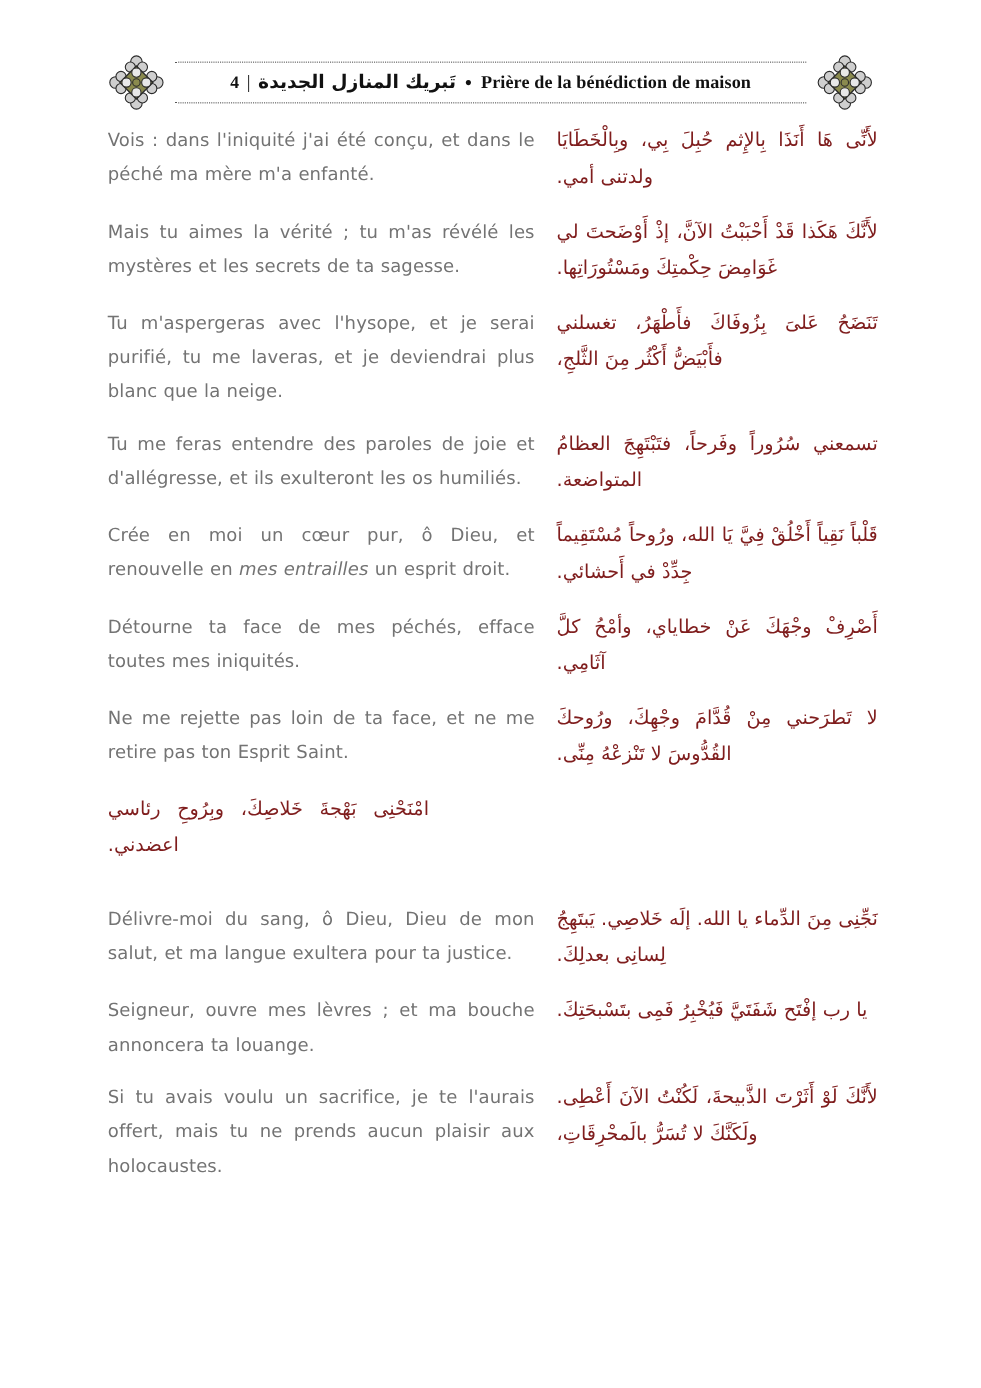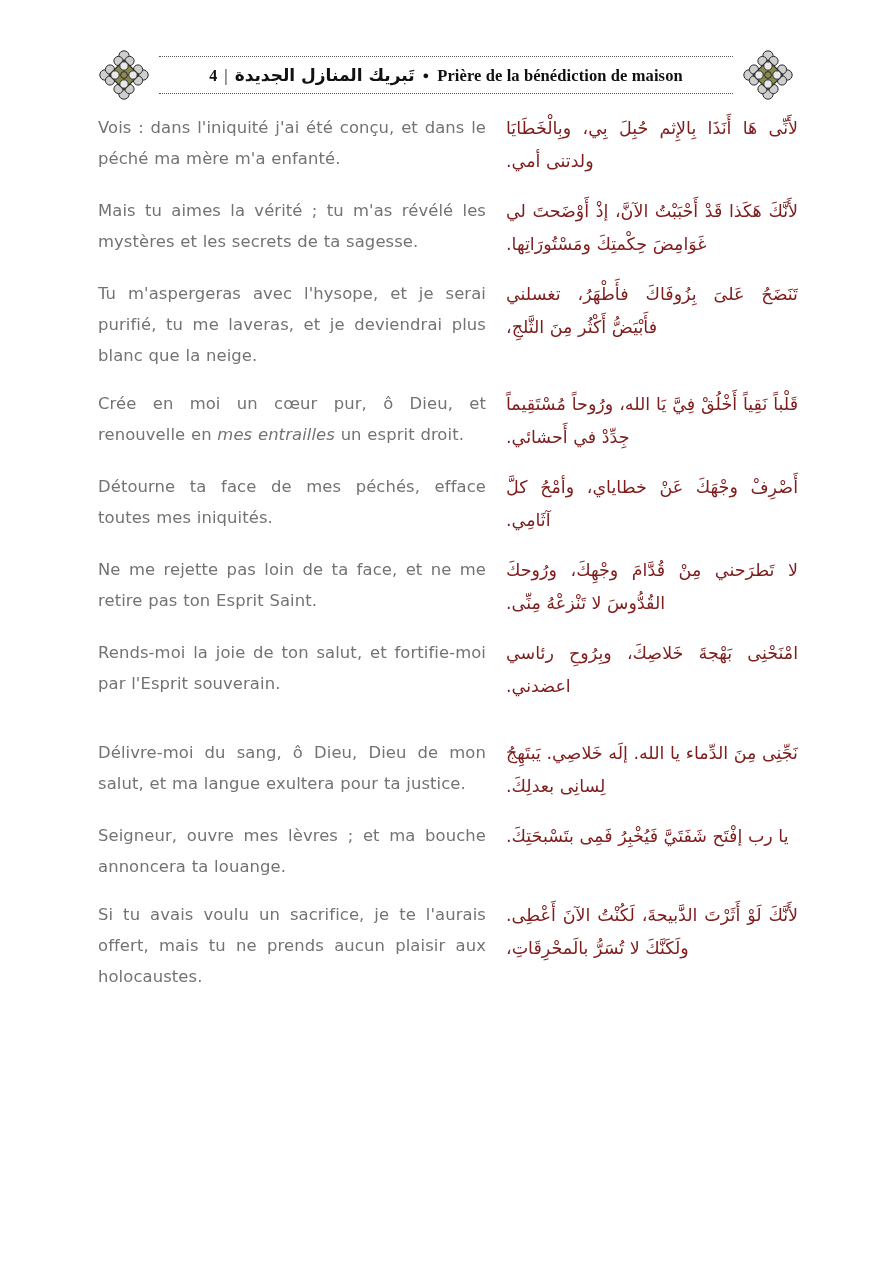--- a/index.html
+++ b/index.html
@@ -221,38 +221,41 @@
     <div class="verse">
       <div class="col-fr">Mais tu aimes la vérité ; tu m'as révélé les mystères et les secrets de ta sagesse.</div>
       <div class="col-ar">لأَنَّكَ هَكَذا قَدْ أَحْبَبْتُ الآنَّ، إذْ أَوْضَحتَ لي غَوَامِضَ حِكْمتِكَ ومَسْتُورَاتِها.</div>
     </div>
 
     <div class="verse">
       <div class="col-fr">Tu m'aspergeras avec l'hysope, et je serai purifié, tu me laveras, et je deviendrai plus blanc que la neige.</div>
       <div class="col-ar">تَنَضَحُ عَلىَ بِزُوفَاكَ فأَطْهَرُ، تغسلني فأَبْيَضُّ أَكْثُر مِنَ الثَّلجِ،</div>
     </div>
 
+    <div class="verse">
+      <div class="col-fr">Tu me feras entendre des paroles de joie et d'allégresse, et ils exulteront les os humiliés.</div>
+      <div class="col-ar">تسمعني سُرُوراً وفَرحاً، فتَبْتَهِجَ العظامُ المتواضعة.</div>
+    </div>
 
     <div class="verse">
       <div class="col-fr"><span>Crée en moi un cœur pur, ô Dieu, et renouvelle en </span><i>mes entrailles</i><span> un esprit droit.</span></div>
       <div class="col-ar">قَلْباً نَقِياً أَخْلُقْ فِيَّ يَا الله، ورُوحاً مُسْتَقِيماً جِدِّدْ في أَحشائي.</div>
     </div>
 
     <div class="verse">
       <div class="col-fr">Détourne ta face de mes péchés, efface toutes mes iniquités.</div>
       <div class="col-ar">أَصْرِفْ وجْهَكَ عَنْ خطاياي، وأمْحُ كلَّ آثَامِي.</div>
     </div>
 
     <div class="verse">
       <div class="col-fr">Ne me rejette pas loin de ta face, et ne me retire pas ton Esprit Saint.</div>
       <div class="col-ar">لا تَطرَحني مِنْ قُدَّامَ وجْهِكَ، ورُوحكَ القُدُّوسَ لا تَنْزعْهُ مِنِّى.</div>
     </div>
 
     <div class="verse">
-      <div class="col-fr">Rends-moi la joie de ton salut, et fortifie-moi par l'Esprit souverain.</div>
       <div class="col-ar">امْنَحْنِى بَهْجةَ خَلاصِكَ، وبِرُوحِ رئاسي اعضدني.</div>
     </div>
 
     <div class="verse">
     </div>
 
     <div class="verse">
       <div class="col-fr">Délivre-moi du sang, ô Dieu, Dieu de mon salut, et ma langue exultera pour ta justice.</div>
       <div class="col-ar">نَجِّنِى مِنَ الدِّماء يا الله. إلَه خَلاصِي. يَبتَهِجُ لِسانِى بعدلِكَ.</div>
     </div>

